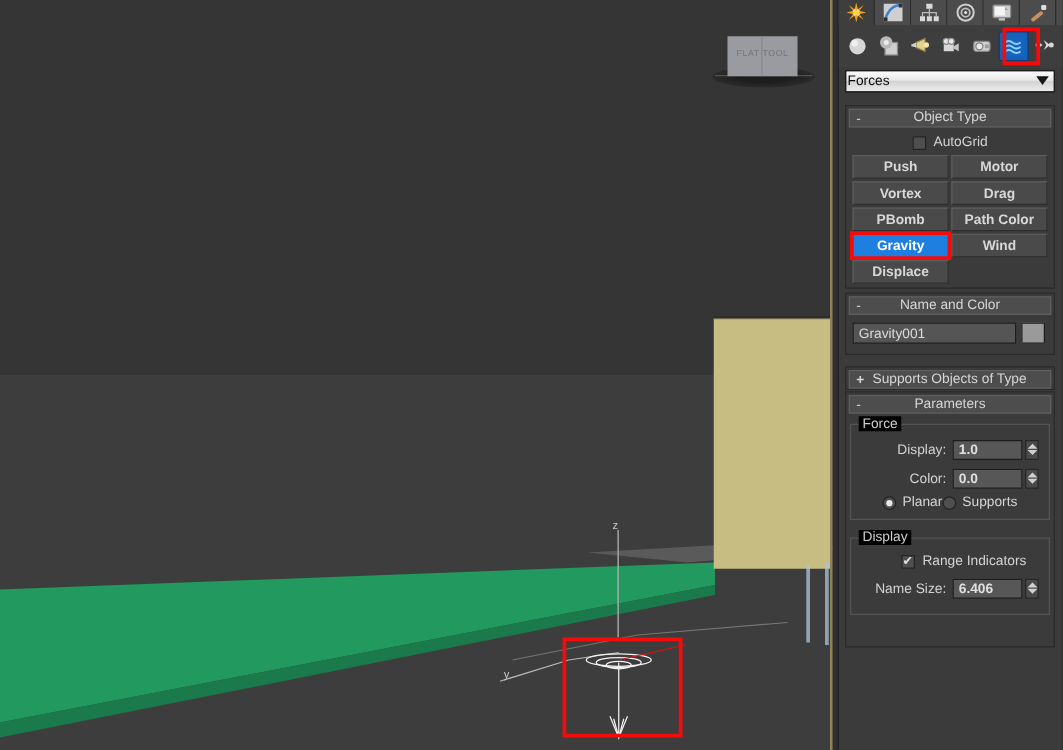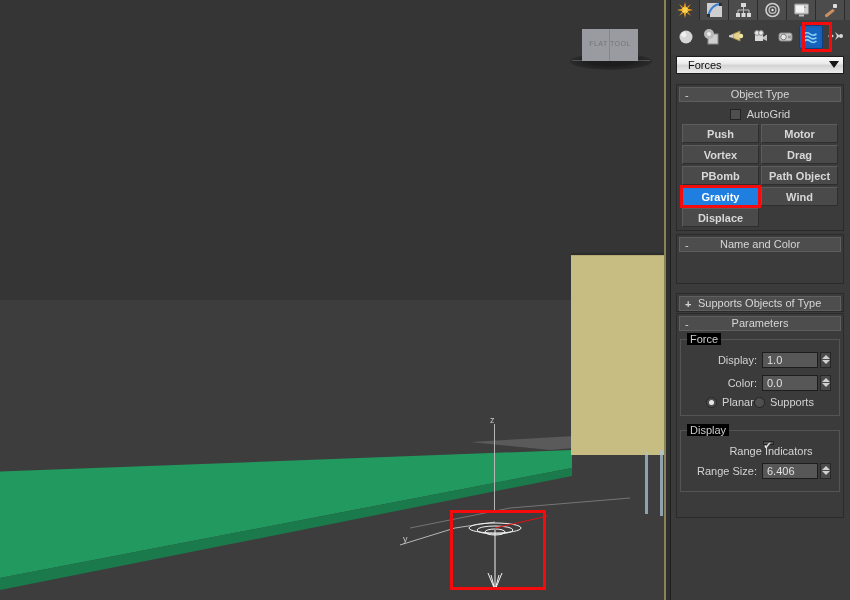--- a/index.html
+++ b/index.html
@@ -135,21 +135,21 @@
     border: 1px solid #0d3f7d;
   }
 
   .combo {
     position: absolute; left: 676px; top: 56px;
     width: 168px; height: 18px;
     background: linear-gradient(to bottom, #fdfdfd 0%, #e8e8e8 45%, #d2d2d2 50%, #ededed 100%);
     border: 1px solid #1c1c1c;
     display: flex; align-items: center;
     font-size: 11px; color: #0b0b0b;
-    padding-left: 11px;
+    padding-left: 1px;
   }
   .combo-arrow {
     position: absolute; right: 4px; top: 4px;
     width: 0; height: 0;
     border-left: 5px solid transparent;
     border-right: 5px solid transparent;
     border-top: 7px solid #161616;
   }
 
   
@@ -237,21 +237,21 @@
   }
   .field-lbl {
     font-size: 11px; color: #d2d2d2; text-align: right;
     margin-right: 5px;
   }
   .spin-field {
     width: 56px; height: 16px;
     background: #575757;
     border: 1px solid #1d1d1d;
     color: #e0e0e0; font-size: 11px;
-    display: flex; align-items: center; padding-left: 4px;
+    display: flex; align-items: center; padding-left: 4px; font-weight: bold;
   }
   .spinner {
     width: 11px; height: 16px;
     background: #4a4a4a;
     border: 1px solid #262626;
     margin-left: 2px;
     display: flex; flex-direction: column;
     align-items: center; justify-content: center;
   }
   .sp-up, .sp-dn { width: 0; height: 0; border-left: 4px solid transparent; border-right: 4px solid transparent; }
@@ -452,34 +452,38 @@
       <div class="checkrow">
         <span class="cb"></span>
         <span>AutoGrid</span>
       </div>
       <div class="btn-grid">
         <div class="obj-btn">Push</div>
         <div class="obj-btn">Motor</div>
         <div class="obj-btn">Vortex</div>
         <div class="obj-btn">Drag</div>
         <div class="obj-btn">PBomb</div>
-        <div class="obj-btn">Path Object</div>
+        <div class="obj-btn">Path Color</div>
         <div class="obj-btn sel">Gravity</div>
         <div class="obj-btn">Wind</div>
         <div class="obj-btn">Displace</div>
       </div>
     </div>
   </div>
 
   <div class="red-box" style="left:680px; top:185px; width:81px; height:23px;"></div>
 
   <div class="rollout" style="top:234px; height:50px;">
     <div class="rollout-hdr">
       <span class="sign">-</span>
       <span class="ttl">Name and Color</span>
+    </div>
+    <div class="rollout-body" style="display:flex; align-items:center; gap:4px; padding-top:6px;">
+      <div class="name-field">Gravity001</div>
+      <div class="color-sw"></div>
     </div>
   </div>
 
   <div class="rollout" style="top:293px; height:19px;">
     <div class="rollout-hdr">
       <span class="sign" style="font-weight:bold;">+</span>
       <span class="ttl" style="text-align:left; padding-left:18px;">Supports Objects of Type</span>
     </div>
   </div>
 
@@ -510,26 +514,26 @@
       <div class="radio-row">
         <span class="rb on"></span>
         <span style="margin-right:0;">Planar</span>
         <span class="rb"></span>
         <span>Supports</span>
       </div>
     </div>
 
     <div class="group" style="margin-top:14px;">
       <span class="group-lbl">Display</span>
-      <div class="checkrow" style="justify-content:center; padding-left:22px; margin-bottom:4px;flex-direction:column;">
+      <div class="checkrow" style="justify-content:center; padding-left:22px; margin-bottom:4px;">
         <span class="cb checked"></span>
         <span>Range Indicators</span>
       </div>
       <div class="field-row">
-        <span class="field-lbl" style="width:72px;">Range Size:</span>
+        <span class="field-lbl" style="width:72px;">Name Size:</span>
         <span class="spin-field">6.406</span>
         <span class="spinner">
           <span class="sp-up"></span>
           <span class="sp-dn"></span>
         </span>
       </div>
     </div>
   </div>
 
 </div>

